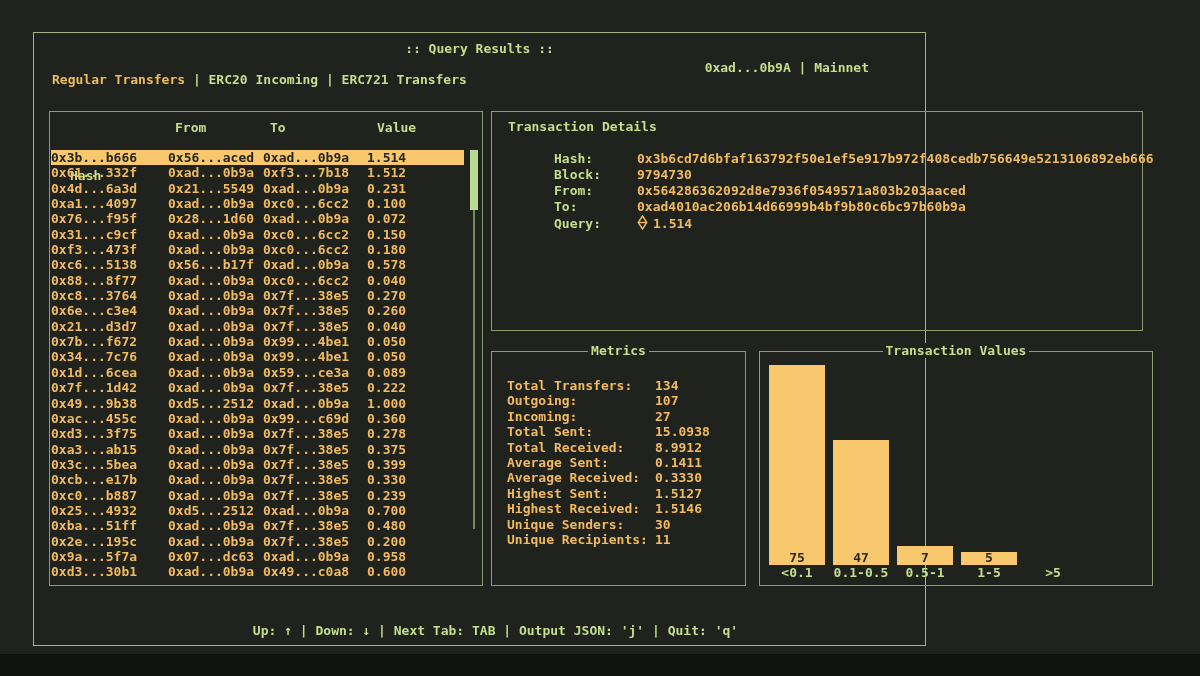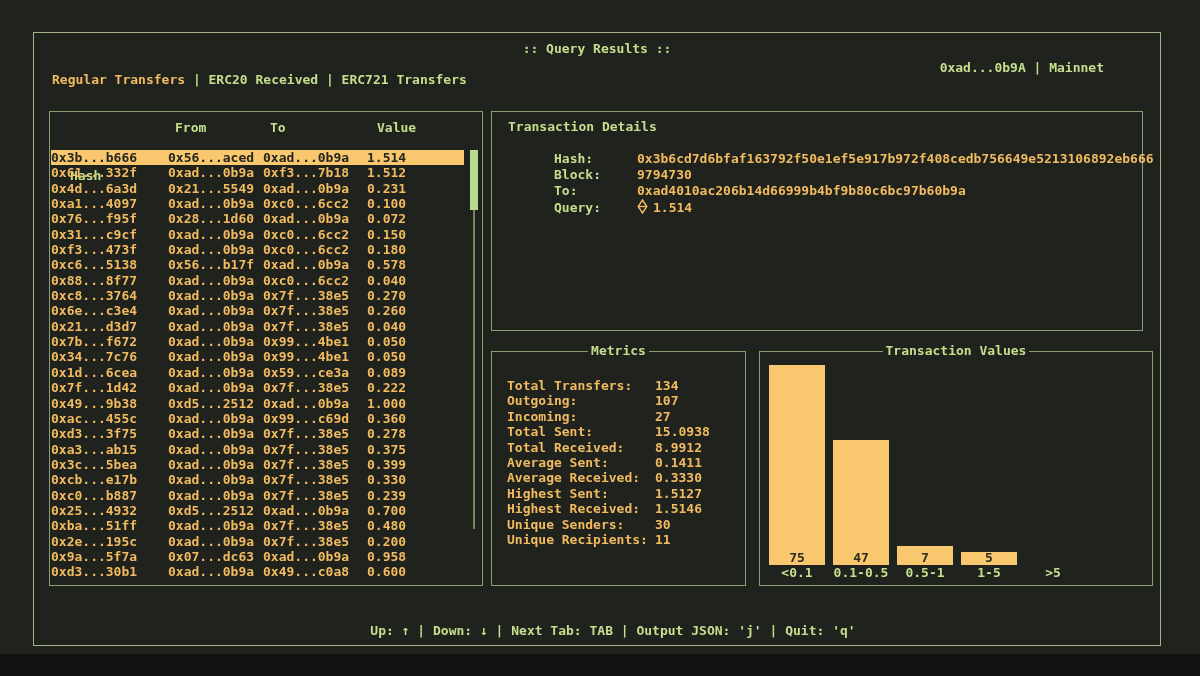--- a/index.html
+++ b/index.html
@@ -10,21 +10,21 @@
   *{margin:0;padding:0;box-sizing:border-box;}
   html,body{width:1200px;height:676px;overflow:hidden;}
   body{
     background:var(--bg);
     font-family:"DejaVu Sans Mono","Liberation Mono",monospace;
     font-weight:bold; font-size:13px; color:var(--green);
     position:relative;
   }
   .bottom-strip{position:absolute;left:0;bottom:0;width:100%;height:22px;background:var(--strip);}
   .window{
-    position:absolute;left:33px;top:32px;width:1128px;height:614px;
+    position:absolute;left:33px;top:32px;width:893px;height:614px;
     border:1px solid var(--border-bright);
   }
   .app-title{position:absolute;top:8px;left:0;width:100%;text-align:center;color:var(--green);}
   .tab-bar{position:absolute;top:39px;left:18px;white-space:pre;}
   .tab{color:var(--green);cursor:default;}
   .tab.active{color:var(--orange);}
   .tab-sep{color:var(--green);}
   .wallet-line{position:absolute;top:27px;right:56px;white-space:pre;color:var(--green);}
   .panel{position:absolute;border:1px solid var(--border);}
   .panel-table{left:15px;top:78px;width:434px;height:475px;}
@@ -66,21 +66,21 @@
   
   .status-bar{position:absolute;top:590px;left:16px;width:100%;text-align:center;color:var(--green);white-space:pre;}
 </style>
 </head>
 <body>
 
 <div class="window">
 
   <div class="app-title">:: Query Results ::</div>
 
-  <div class="tab-bar"><span class="tab active">Regular Transfers</span><span class="tab-sep"> | </span><span class="tab">ERC20 Received</span><span class="tab-sep"> | </span><span class="tab">ERC721 Transfers</span></div>
+  <div class="tab-bar"><span class="tab active">Regular Transfers</span><span class="tab-sep"> | </span><span class="tab">ERC20 Incoming</span><span class="tab-sep"> | </span><span class="tab">ERC721 Transfers</span></div>
 
   <div class="wallet-line"><span>0xad...0b9A</span><span> </span><span>|</span><span> </span><span>Mainnet</span></div>
 
   <div class="panel panel-table">
     <div class="thead">
         <span class="th0">Hash</span>
         <span class="th1">From</span>
         <span class="th2">To</span>
         <span class="th3">Value</span>
       </div>
@@ -116,20 +116,21 @@
       </div>
     <div class="scroll-track"></div>
     <div class="scroll-thumb"></div>
   </div>
 
   <div class="panel panel-details">
     <div class="dtitle">Transaction Details</div>
     <div class="dfields">
       <div class="drow"><span class="dlabel">Hash:</span><span class="dvalue">0x3b6cd7d6bfaf163792f50e1ef5e917b972f408cedb756649e5213106892eb666</span></div>
       <div class="drow"><span class="dlabel">Block:</span><span class="dvalue">9794730</span></div>
+      <div class="drow"><span class="dlabel">From:</span><span class="dvalue">0x564286362092d8e7936f0549571a803b203aaced</span></div>
       <div class="drow"><span class="dlabel">To:</span><span class="dvalue">0xad4010ac206b14d66999b4bf9b80c6bc97b60b9a</span></div>
       <div class="drow"><span class="dlabel">Query:</span><span class="eth-icon"><svg width="11" height="15" viewBox="0 0 11 15">
               <path d="M5.5 1 L9.8 7.5 L5.5 14 L1.2 7.5 Z" fill="none" stroke="#f2bb60" stroke-width="1.4"></path>
               <line x1="1.2" y1="7.5" x2="9.8" y2="7.5" stroke="#f2bb60" stroke-width="1.4"></line>
             </svg></span><span class="dvalue">1.514</span></div>
     </div>
   </div>
 
   <div class="panel panel-metrics">
     <div class="embedded-title"><span>Metrics</span></div>

